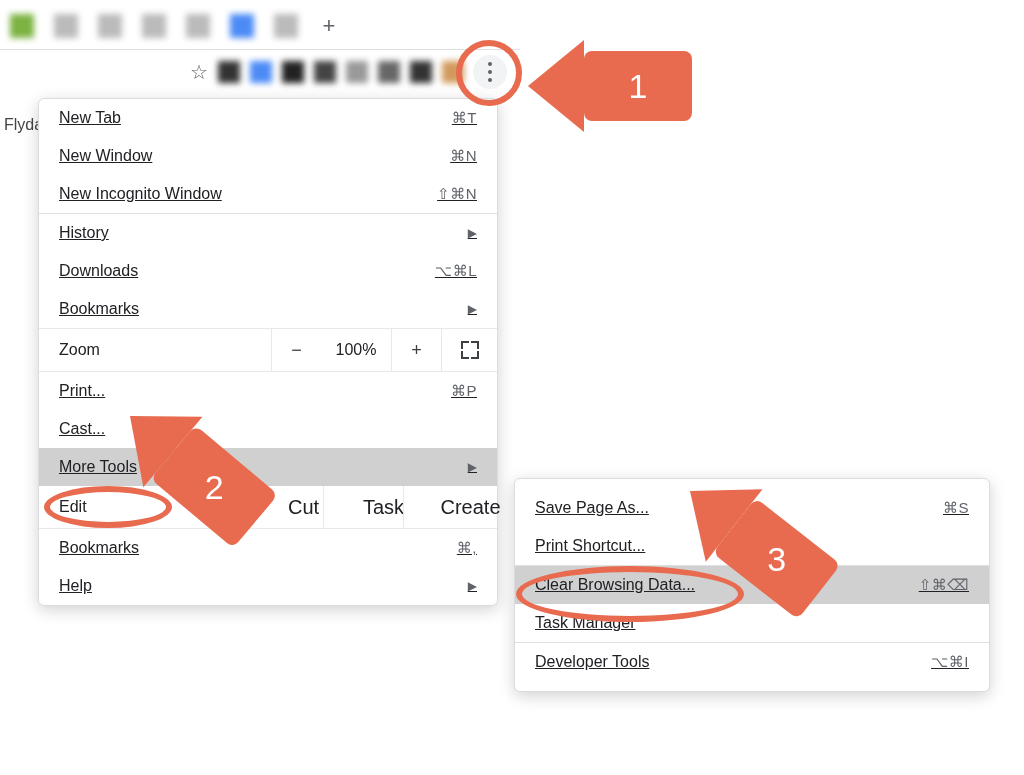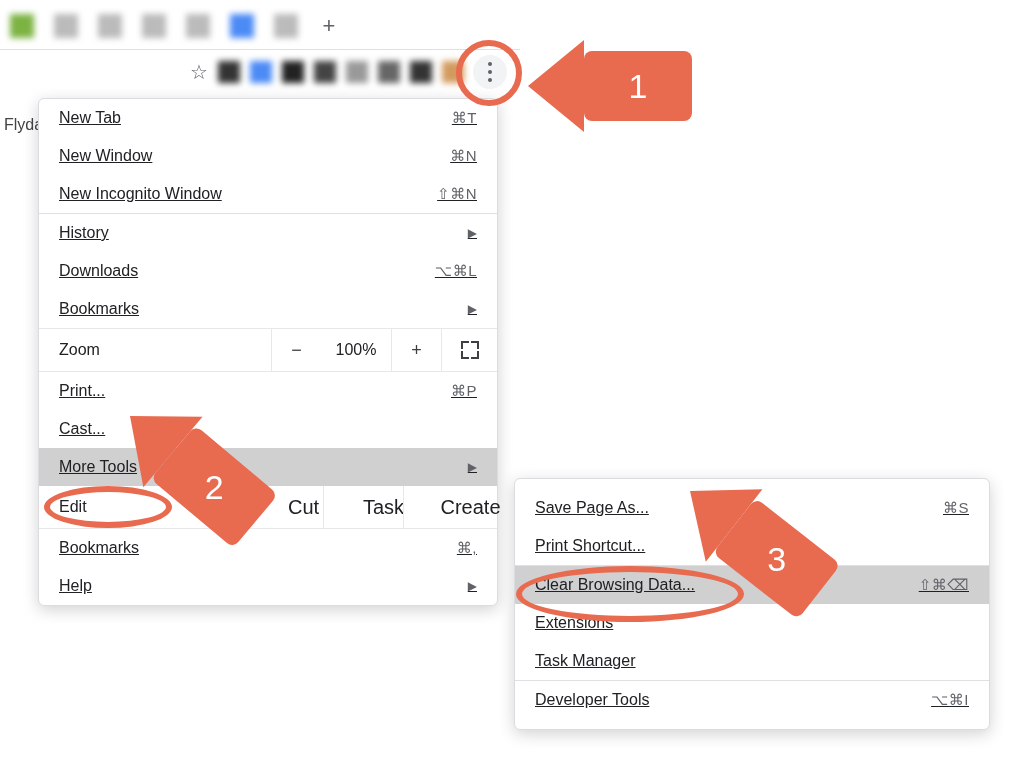--- a/index.html
+++ b/index.html
@@ -367,23 +367,20 @@
   </div>
   <div class="menu-item">
     <span>Print Shortcut...</span>
   </div>
   <div class="menu-sep"></div>
   <div class="menu-item highlight">
     <span>Clear Browsing Data...</span>
     <span class="shortcut">⇧⌘⌫</span>
   </div>
   <div class="menu-item">
-    <span>Extensions</span>
-  </div>
-  <div class="menu-item">
     <span>Task Manager</span>
   </div>
   <div class="menu-sep"></div>
   <div class="menu-item">
     <span>Developer Tools</span>
     <span class="shortcut">⌥⌘I</span>
   </div>
 </div>
 
 <div class="circle-ann" style="top:40px; left:456px; width:66px; height:66px;"></div>

